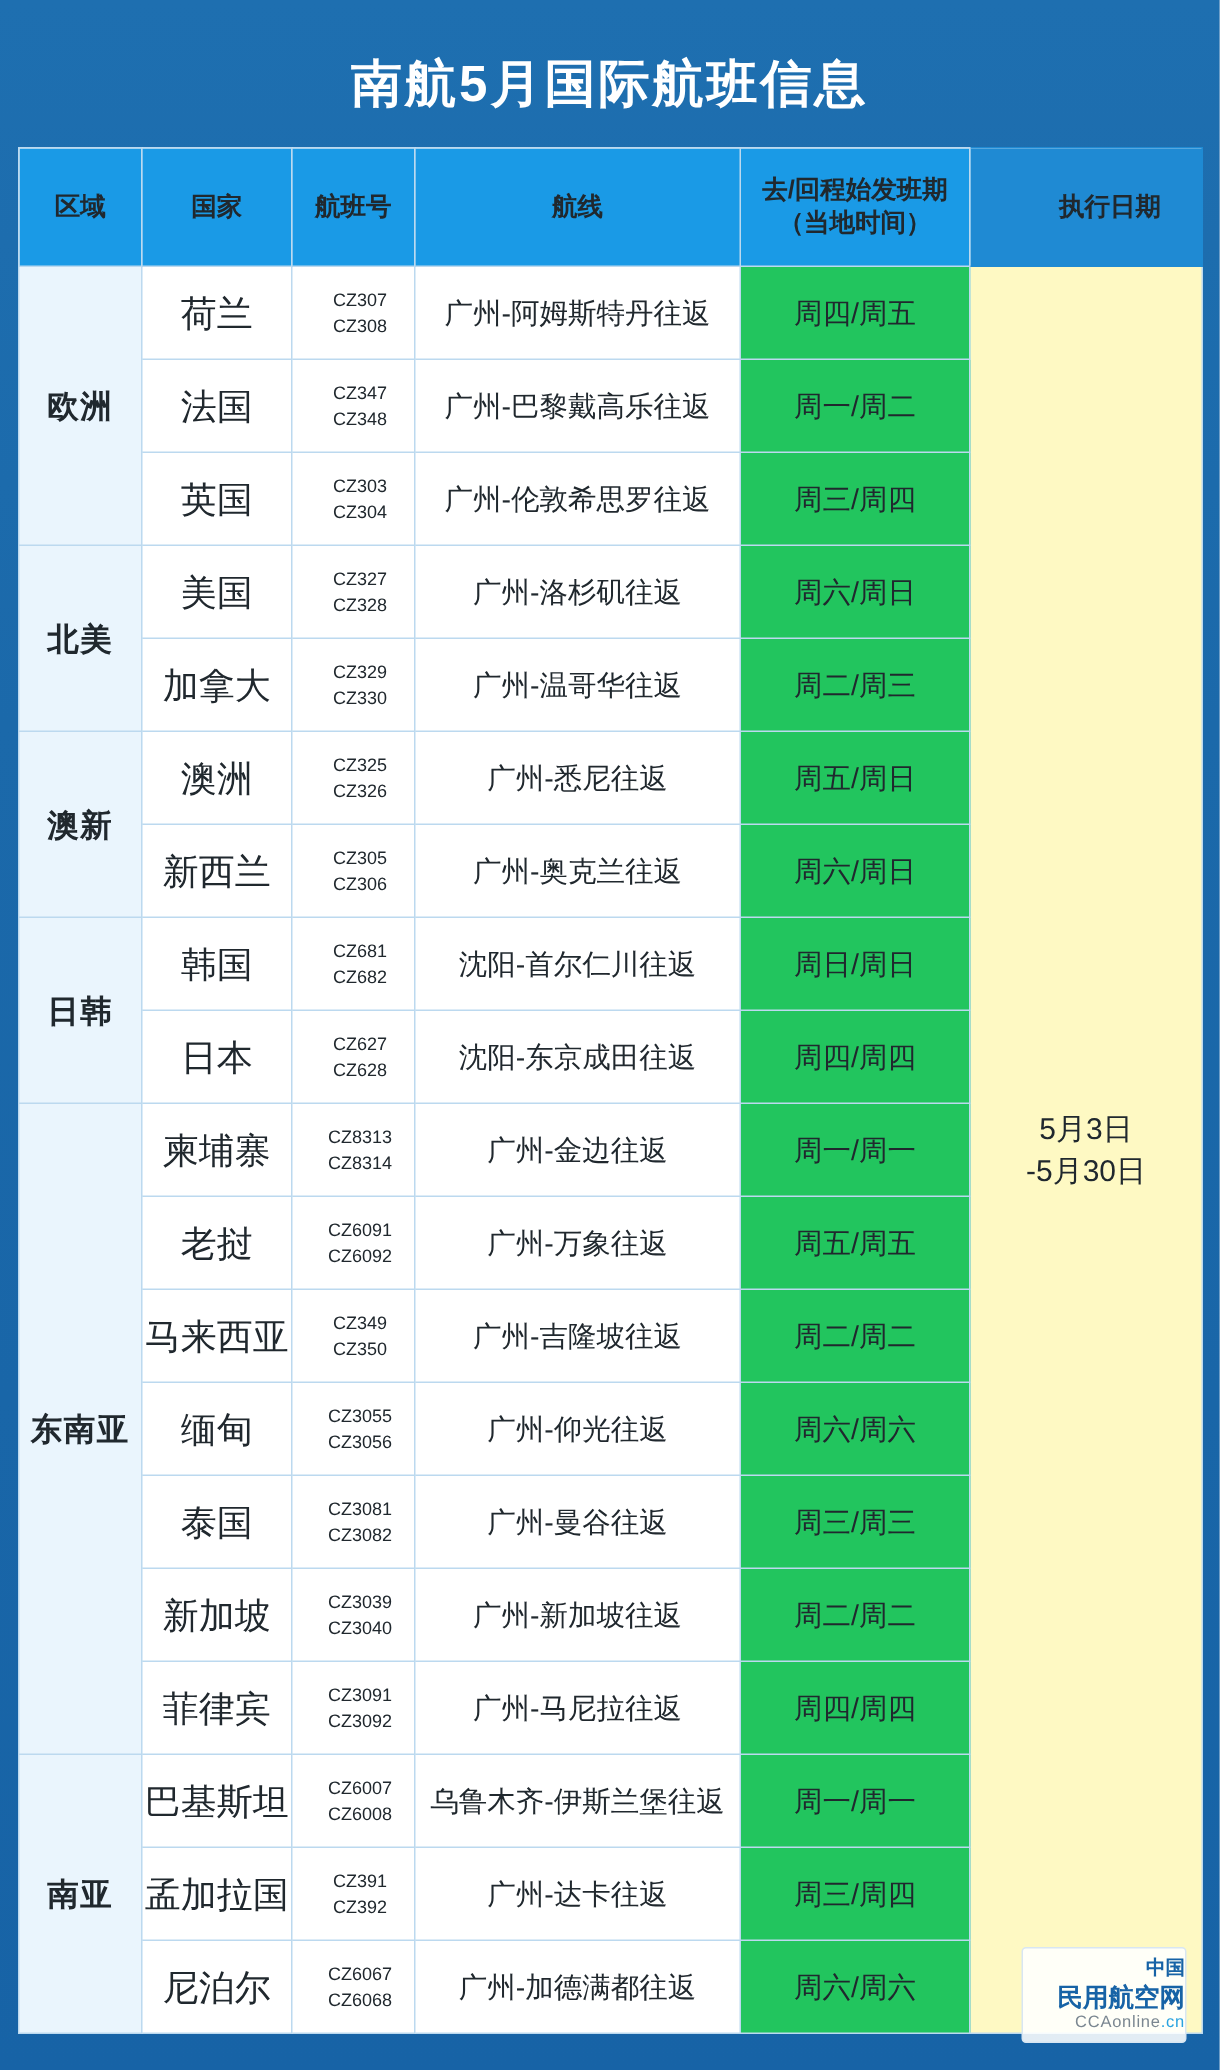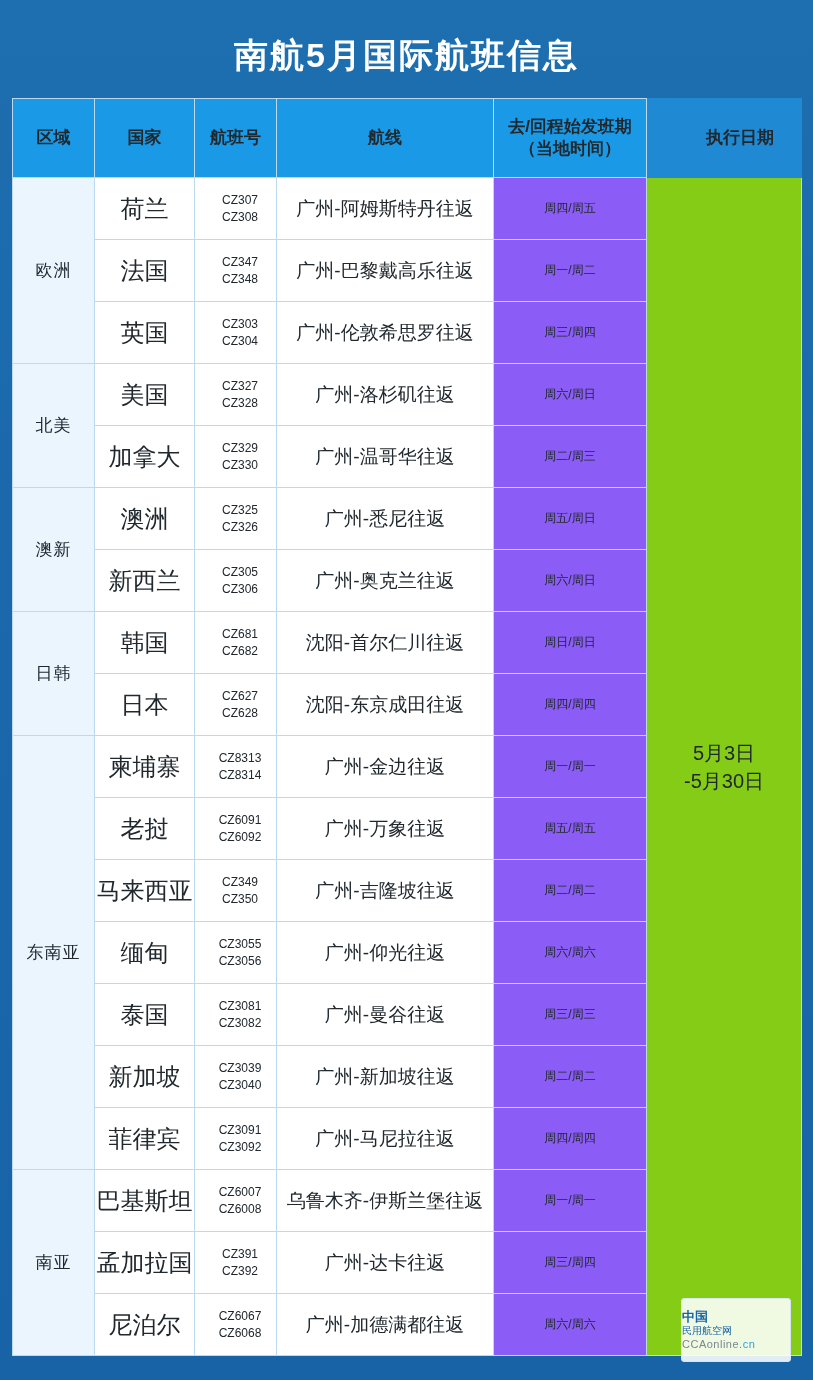--- a/index.html
+++ b/index.html
@@ -64,72 +64,72 @@
   col.c-region { width: 82px; }
   col.c-country { width: 100px; }
   col.c-flightno { width: 82px; }
   col.c-route { width: 217px; }
   col.c-dep { width: 153px; }
   col.c-exec { width: 155px; }
 
   td.region {
     background: #eaf5fd;
     color: #1a9ae6;
-    font-size: 17px;
-    font-weight: normal;
+    font-size: 21px;
+    font-weight: bold;
     letter-spacing: 1px;
   }
   td.country {
     background: #ffffff;
     font-size: 24px;
   }
   td.flightno {
     background: #ffffff;
     font-size: 12px;
     line-height: 1.35;
     text-align: left;
     padding-left: 10px;
     color: #262e35;
   }
   td.route {
     background: #ffffff;
     font-size: 19px;
     border-radius: 20px;
   }
   td.dep {
-    background: #8b5cf6;
-    font-size: 12px;
+    background: #22c55e;
+    font-size: 19px;
   }
   td.exec {
-    background: #84cc16;
+    background: #fef9c3;
     font-size: 20px;
     color: #666f76;
     line-height: 1.4;
   }
   tbody tr { height: 62px; }
 
   .fn-line { display: block; }
 
   .watermark {
     position: absolute;
     right: 22px;
     bottom: 18px;
     width: 108px;
     height: 62px;
     background: rgba(255,255,255,0.88);
     border: 1px solid #d8e6f2;
     border-radius: 3px;
     display: flex;
     flex-direction: column;
-    align-items: flex-start;
+    align-items: flex-end;
     justify-content: center;
     line-height: 1.25;
   }
   .wm-l1 { font-size: 13px; color: #1763a6; font-weight: bold; }
-  .wm-l2 { font-size: 10px; color: #1763a6; font-weight: normal; }
+  .wm-l2 { font-size: 17px; color: #1763a6; font-weight: bold; }
   .wm-l3 { font-size: 11px; color: #7b8791; letter-spacing: 0.5px; }
   .wm-l3 .cn { color: #2aa3e0; }
 </style>
 </head>
 <body>
 
 <div class="page">
 
   <div class="title-bar">
     <div class="title-text">南航5月国际航班信息</div>

